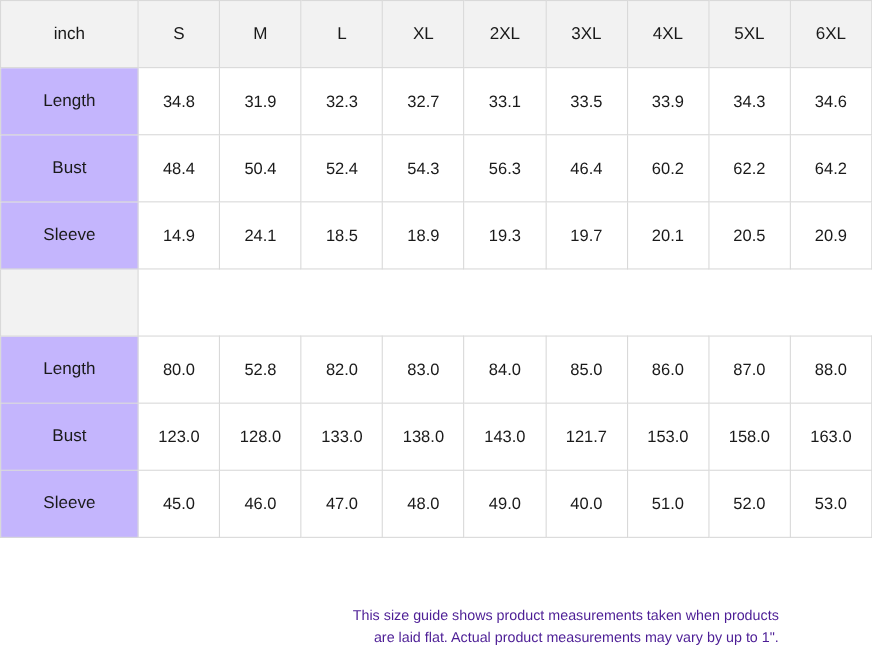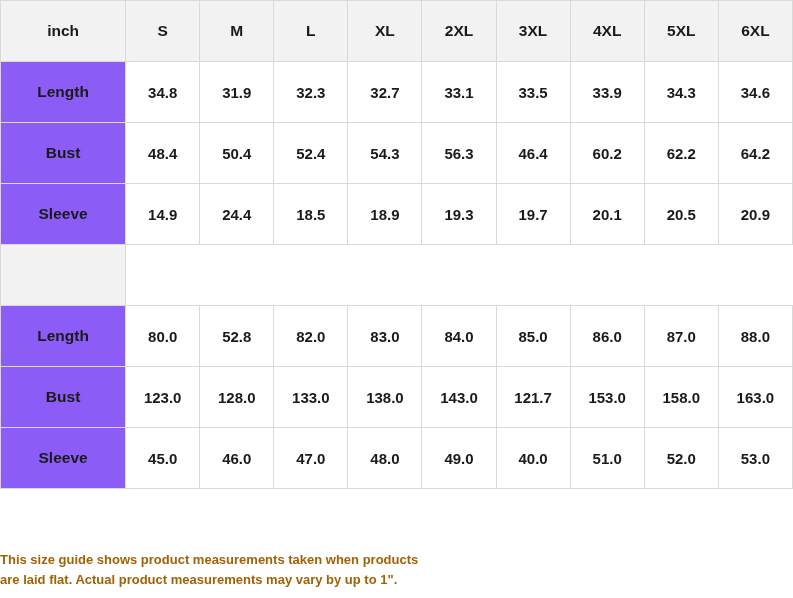--- a/index.html
+++ b/index.html
@@ -12,21 +12,20 @@
     background: #ffffff;
     font-family: "Liberation Sans", sans-serif;
     color: #1a1a1a;
     overflow: hidden;
   }
   .page {
     width: 708px;
     height: 598px;
     position: relative;
     background: #ffffff;
-    font-weight: bold;
   }
   table.size-table {
     border-collapse: collapse;
     table-layout: fixed;
     width: 793px;
   }
   table.size-table td {
     border: 1px solid #d9d9d9;
     text-align: center;
     vertical-align: middle;
@@ -37,21 +36,21 @@
   }
   table.size-table td.head-cell {
     background: #f2f2f2;
     font-size: 15.5px;
   }
   table.size-table td.unit-cell {
     background: #f2f2f2;
     font-size: 15.5px;
   }
   table.size-table td.row-label {
-    background: #8b5cf6;
+    background: #c4b5fd;
     font-size: 15.5px;
   }
   .col-first { width: 125px; }
   .col-rest  { width: 74px; }
 
   tr.data-row td { height: 60px; }
   tr.head-row td { height: 60px; }
 
   .spacer-row td {
     height: 60px;
@@ -69,24 +68,24 @@
   .spacer-row td.spacer-blank {
     border: none;
     background: #ffffff;
   }
 
   .footnote {
     position: absolute;
     left: 0;
     right: 0;
     bottom: 8px;
-    text-align: left;
+    text-align: right;
     font-size: 13px;
     line-height: 20px;
-    color: #a16207;
+    color: #4c1d95;
   }
   .footnote div { display: block; }
 </style>
 </head>
 <body>
 
 <div class="page">
 
   <table class="size-table">
     <colgroup>
@@ -135,21 +134,21 @@
         <td>54.3</td>
         <td>56.3</td>
         <td>46.4</td>
         <td>60.2</td>
         <td>62.2</td>
         <td>64.2</td>
       </tr>
       <tr class="data-row">
         <td class="row-label">Sleeve</td>
         <td>14.9</td>
-        <td>24.4</td>
+        <td>24.1</td>
         <td>18.5</td>
         <td>18.9</td>
         <td>19.3</td>
         <td>19.7</td>
         <td>20.1</td>
         <td>20.5</td>
         <td>20.9</td>
       </tr>
 
       <tr class="spacer-row">

